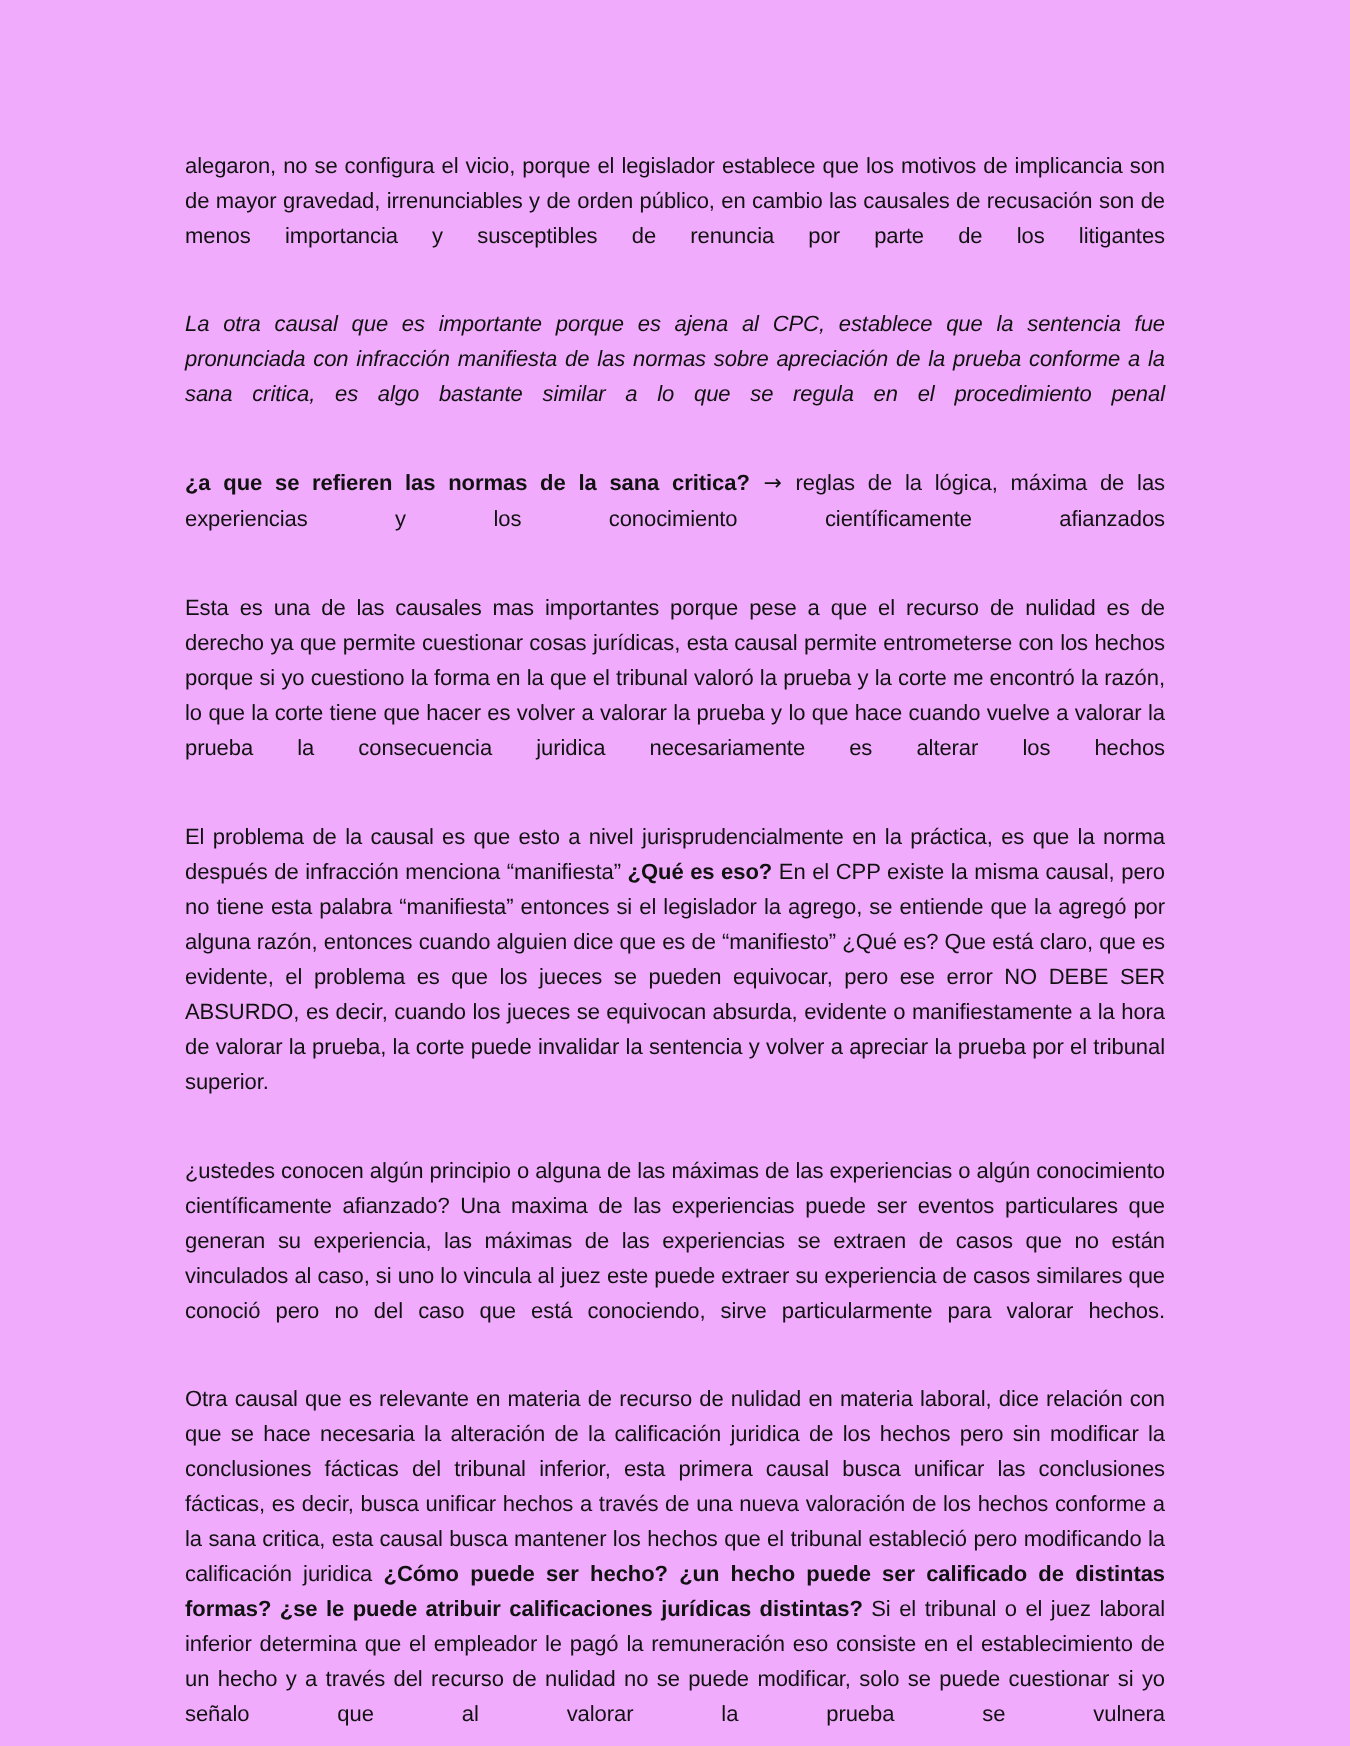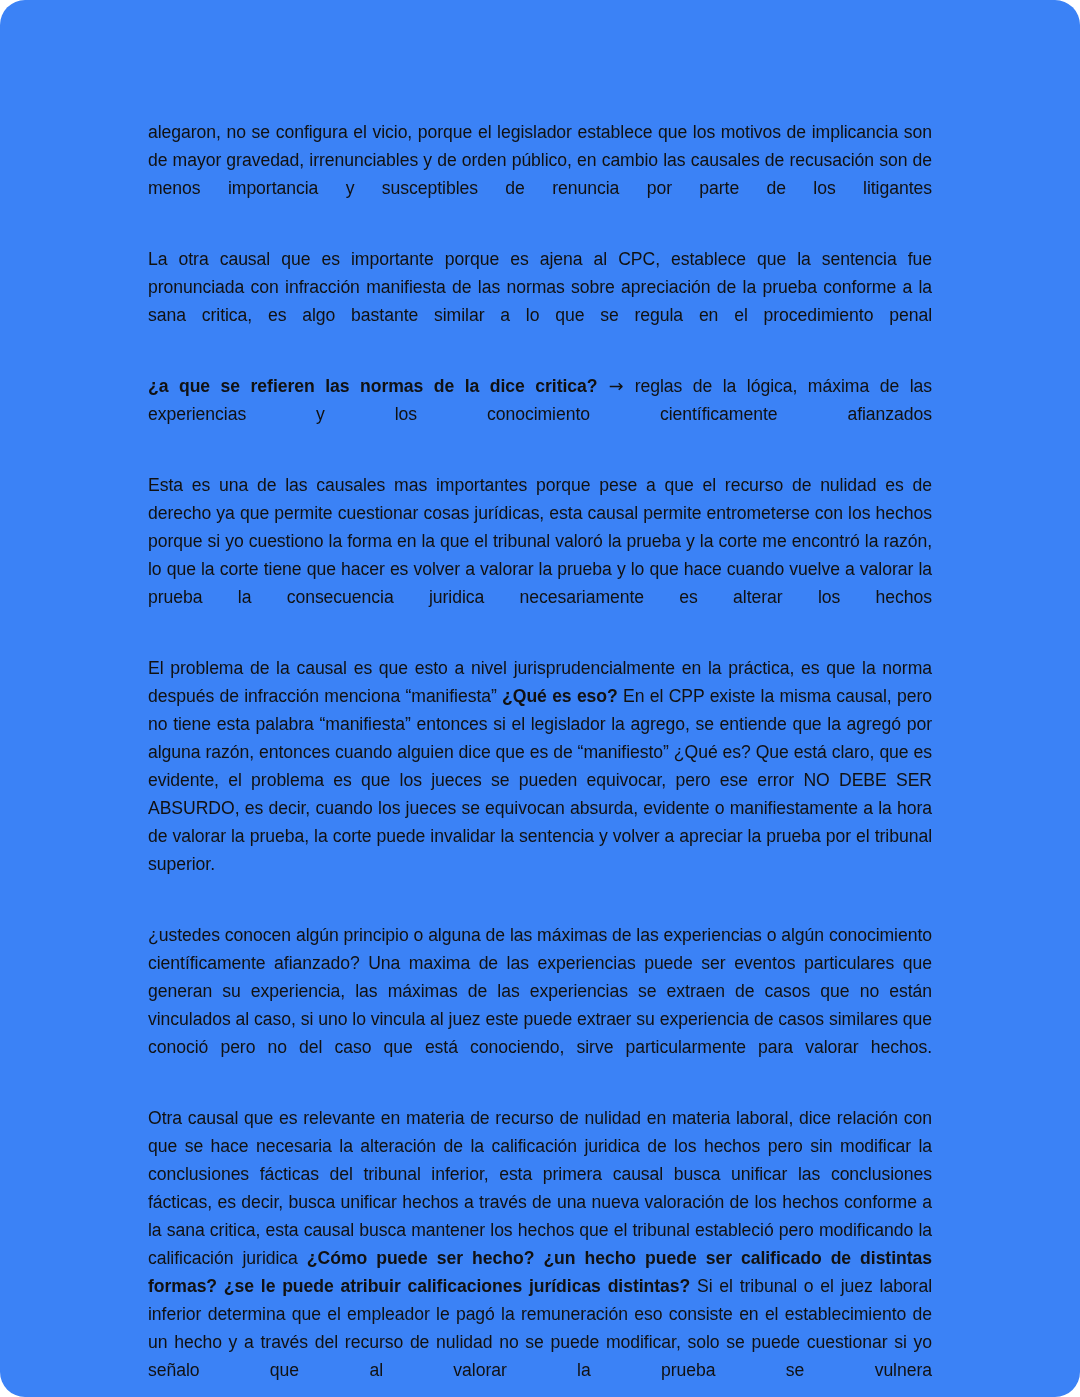--- a/index.html
+++ b/index.html
@@ -48,24 +48,24 @@
     font-weight: 700;
   }
   .arrow {
     font-family: "DejaVu Sans", sans-serif;
     font-weight: 400;
   }
 </style>
 </head>
 <body style="background: rgb(255, 255, 255);">
 
-<div class="page" style="background: #3b82f6; border-radius: 25px;">
+<div class="page" style="background: #f0abfc;">
   <div class="text-column" id="text-column">
 
   <p class="para" style="text-align: justify; color: rgb(17, 17, 17);"><span>alegaron, no se configura el vicio, porque el legislador establece que los motivos de implicancia son de mayor gravedad, irrenunciables y de orden público, en cambio las causales de recusación son de menos importancia y susceptibles de renuncia por parte de los litigantes</span></p>
-      <p class="para" style="text-align: justify; color: rgb(17, 17, 17);"><span>La otra causal que es importante porque es ajena al CPC, establece que la sentencia fue pronunciada con infracción manifiesta de las normas sobre apreciación de la prueba conforme a la sana critica, es algo bastante similar a lo que se regula en el procedimiento penal</span></p>
-      <p class="para" style="text-align: justify; color: rgb(17, 17, 17);"><strong>¿a que se refieren las normas de la dice critica?</strong><span class="arrow"> → </span><span>reglas de la lógica, máxima de las experiencias y los conocimiento científicamente afianzados</span></p>
+      <p class="para" style="text-align: justify; color: rgb(17, 17, 17); font-style: italic;"><span>La otra causal que es importante porque es ajena al CPC, establece que la sentencia fue pronunciada con infracción manifiesta de las normas sobre apreciación de la prueba conforme a la sana critica, es algo bastante similar a lo que se regula en el procedimiento penal</span></p>
+      <p class="para" style="text-align: justify; color: rgb(17, 17, 17);"><strong>¿a que se refieren las normas de la sana critica?</strong><span class="arrow"> → </span><span>reglas de la lógica, máxima de las experiencias y los conocimiento científicamente afianzados</span></p>
       <p class="para" style="text-align: justify; color: rgb(17, 17, 17);"><span>Esta es una de las causales mas importantes porque pese a que el recurso de nulidad es de derecho ya que permite cuestionar cosas jurídicas, esta causal permite entrometerse con los hechos porque si yo cuestiono la forma en la que el tribunal valoró la prueba y la corte me encontró la razón, lo que la corte tiene que hacer es volver a valorar la prueba y lo que hace cuando vuelve a valorar la prueba la consecuencia juridica necesariamente es alterar los hechos</span></p>
       <p class="para" style="text-align: justify; color: rgb(17, 17, 17);"><span>El problema de la causal es que esto a nivel jurisprudencialmente en la práctica, es que la norma después de infracción menciona “manifiesta” </span><strong>¿Qué es eso?</strong><span> En el CPP existe la misma causal, pero no tiene esta palabra “manifiesta” entonces si el legislador la agrego, se entiende que la agregó por alguna razón, entonces cuando alguien dice que es de “manifiesto” ¿Qué es? Que está claro, que es evidente, el problema es que los jueces se pueden equivocar, pero ese error NO DEBE SER ABSURDO, es decir, cuando los jueces se equivocan absurda, evidente o manifiestamente a la hora de valorar la prueba, la corte puede invalidar la sentencia y volver a apreciar la prueba por el tribunal superior.</span></p>
       <p class="para" style="text-align: justify; color: rgb(17, 17, 17);"><span>¿ustedes conocen algún principio o alguna de las máximas de las experiencias o algún conocimiento científicamente afianzado? Una maxima de las experiencias puede ser eventos particulares que generan su experiencia, las máximas de las experiencias se extraen de casos que no están vinculados al caso, si uno lo vincula al juez este puede extraer su experiencia de casos similares que conoció pero no del caso que está conociendo, sirve particularmente para valorar hechos.</span></p>
       <p class="para" style="text-align: justify; color: rgb(17, 17, 17);"><span>Otra causal que es relevante en materia de recurso de nulidad en materia laboral, dice relación con que se hace necesaria la alteración de la calificación juridica de los hechos pero sin modificar la conclusiones fácticas del tribunal inferior, esta primera causal busca unificar las conclusiones fácticas, es decir, busca unificar hechos a través de una nueva valoración de los hechos conforme a la sana critica, esta causal busca mantener los hechos que el tribunal estableció pero modificando la calificación juridica </span><strong>¿Cómo puede ser hecho? ¿un hecho puede ser calificado de distintas formas?  ¿se le puede atribuir calificaciones jurídicas distintas?</strong><span>  Si el tribunal o el juez laboral inferior determina que el empleador le pagó la remuneración eso consiste en el establecimiento de un hecho y a través del recurso de nulidad no se puede modificar, solo se puede cuestionar si yo señalo que al valorar la prueba se vulnera</span></p>
     </div>
 </div>
 
 </body></html>

